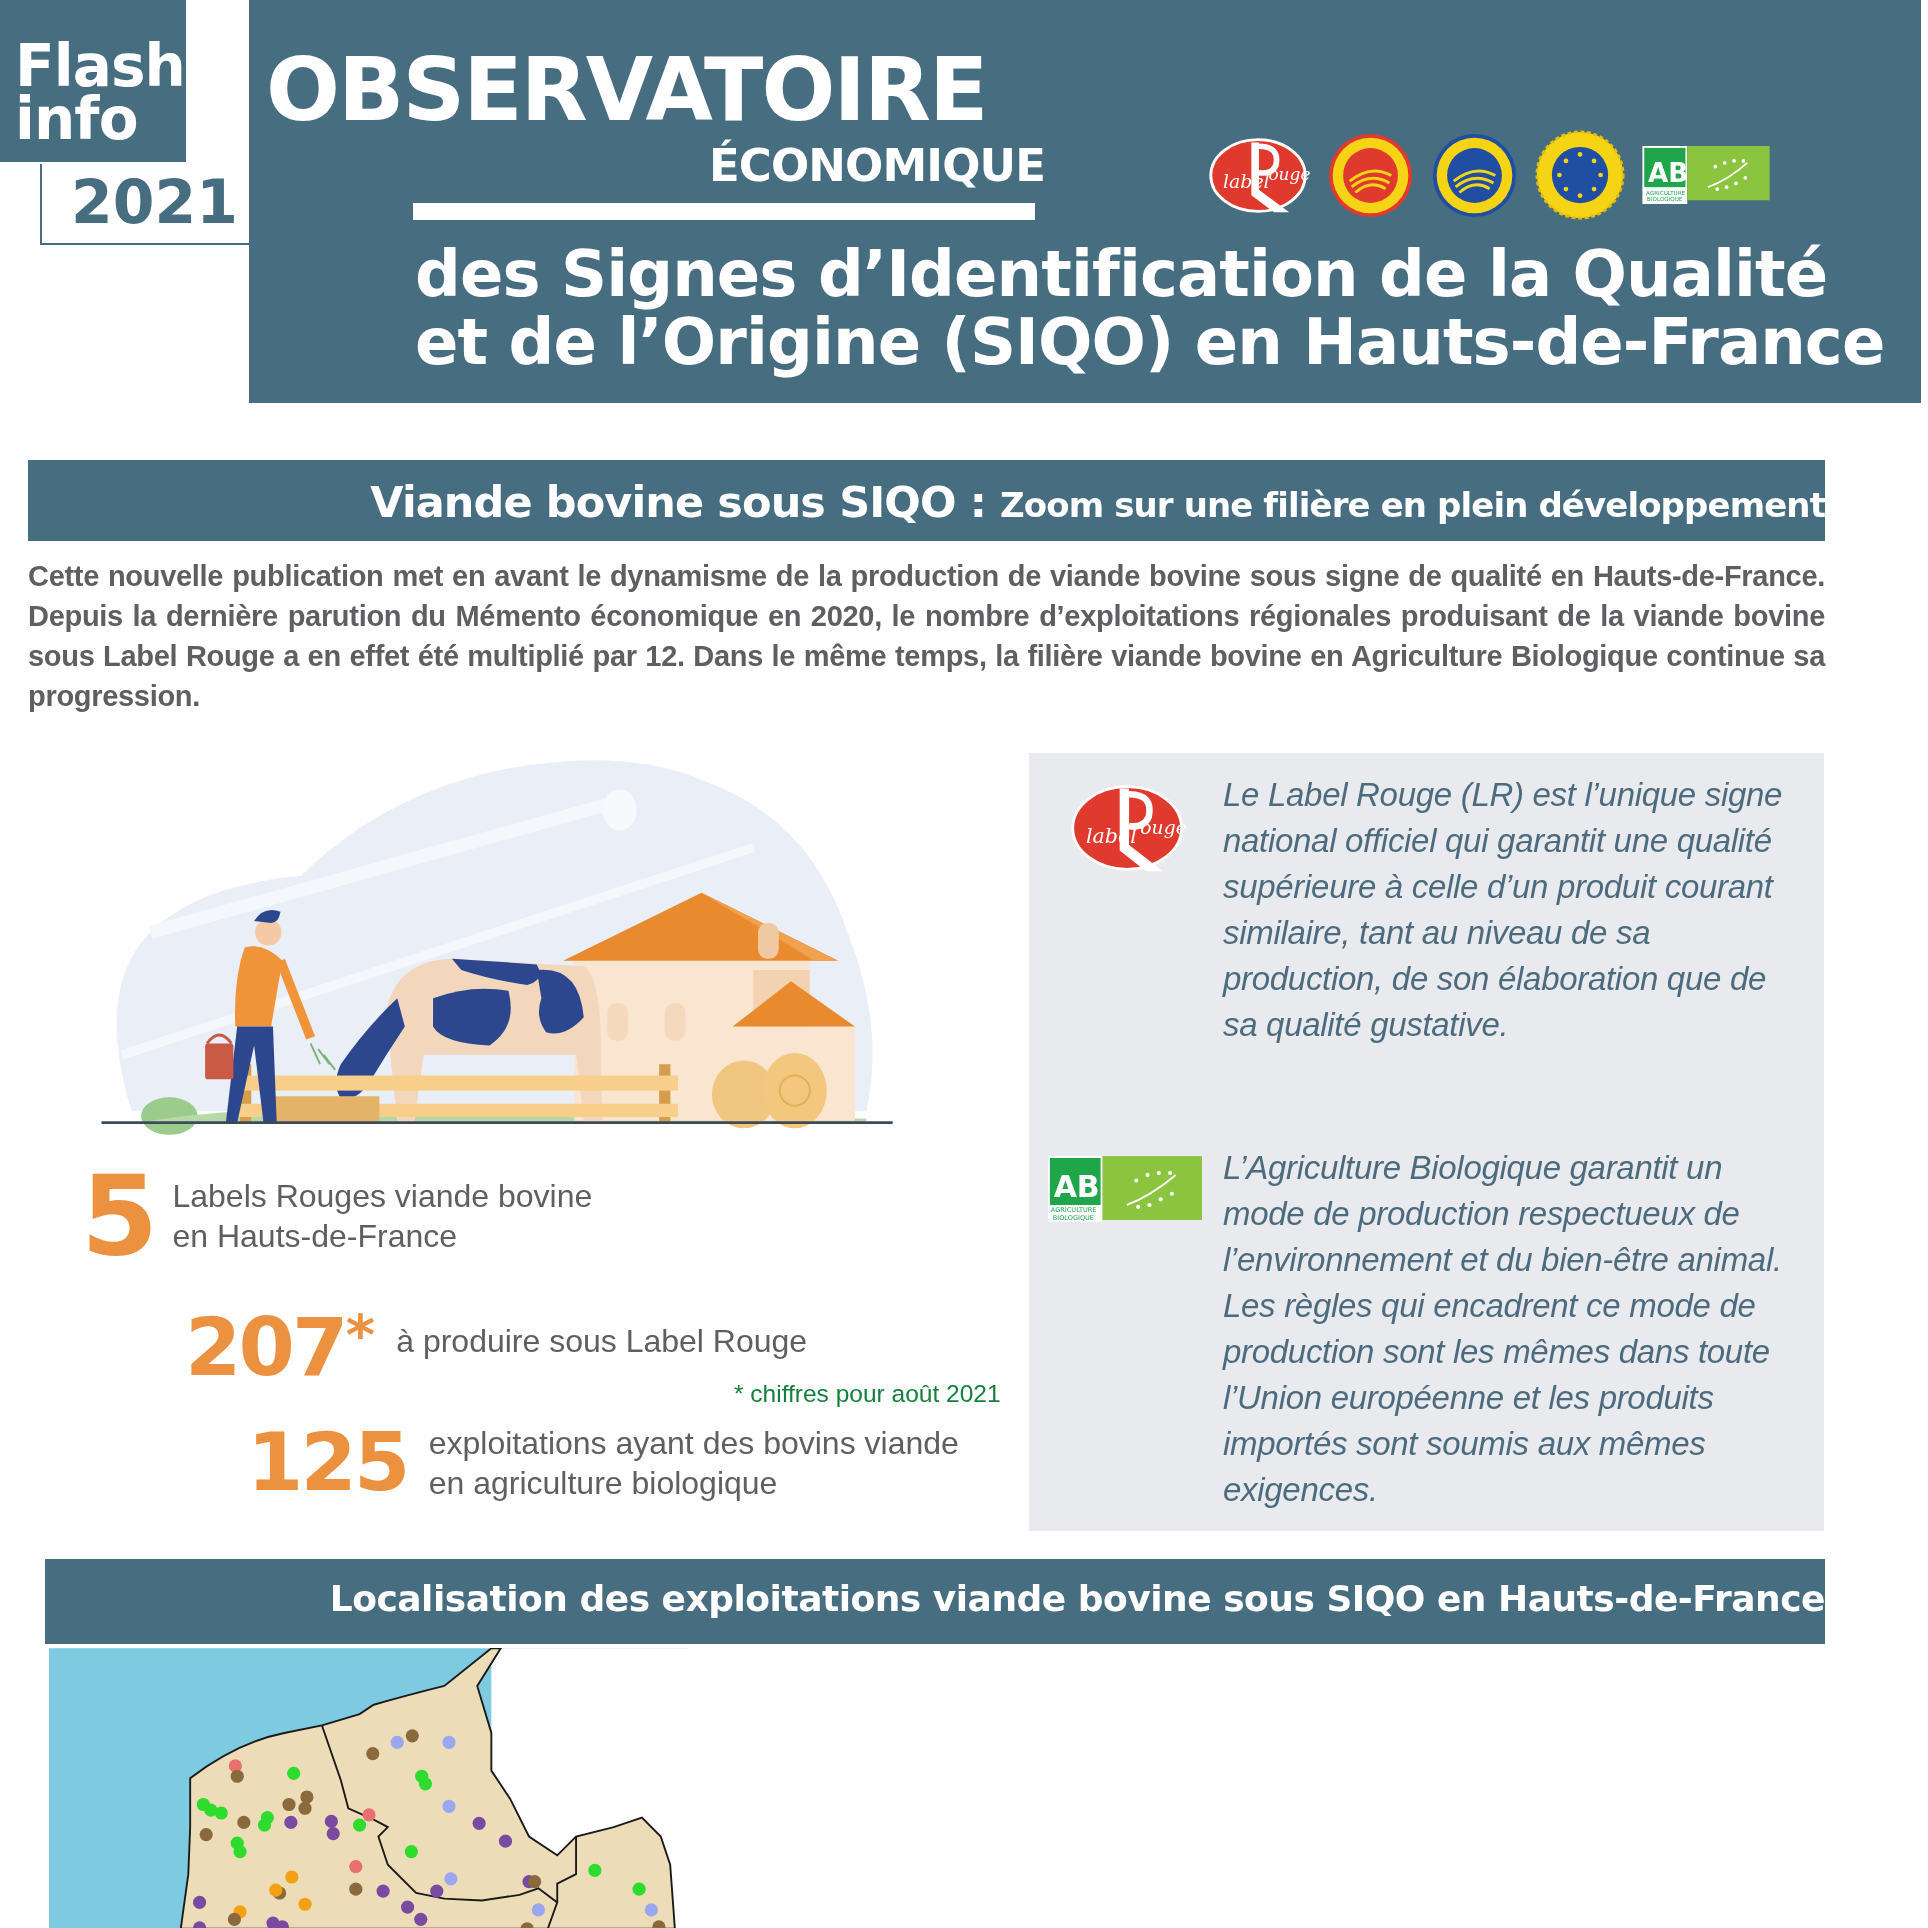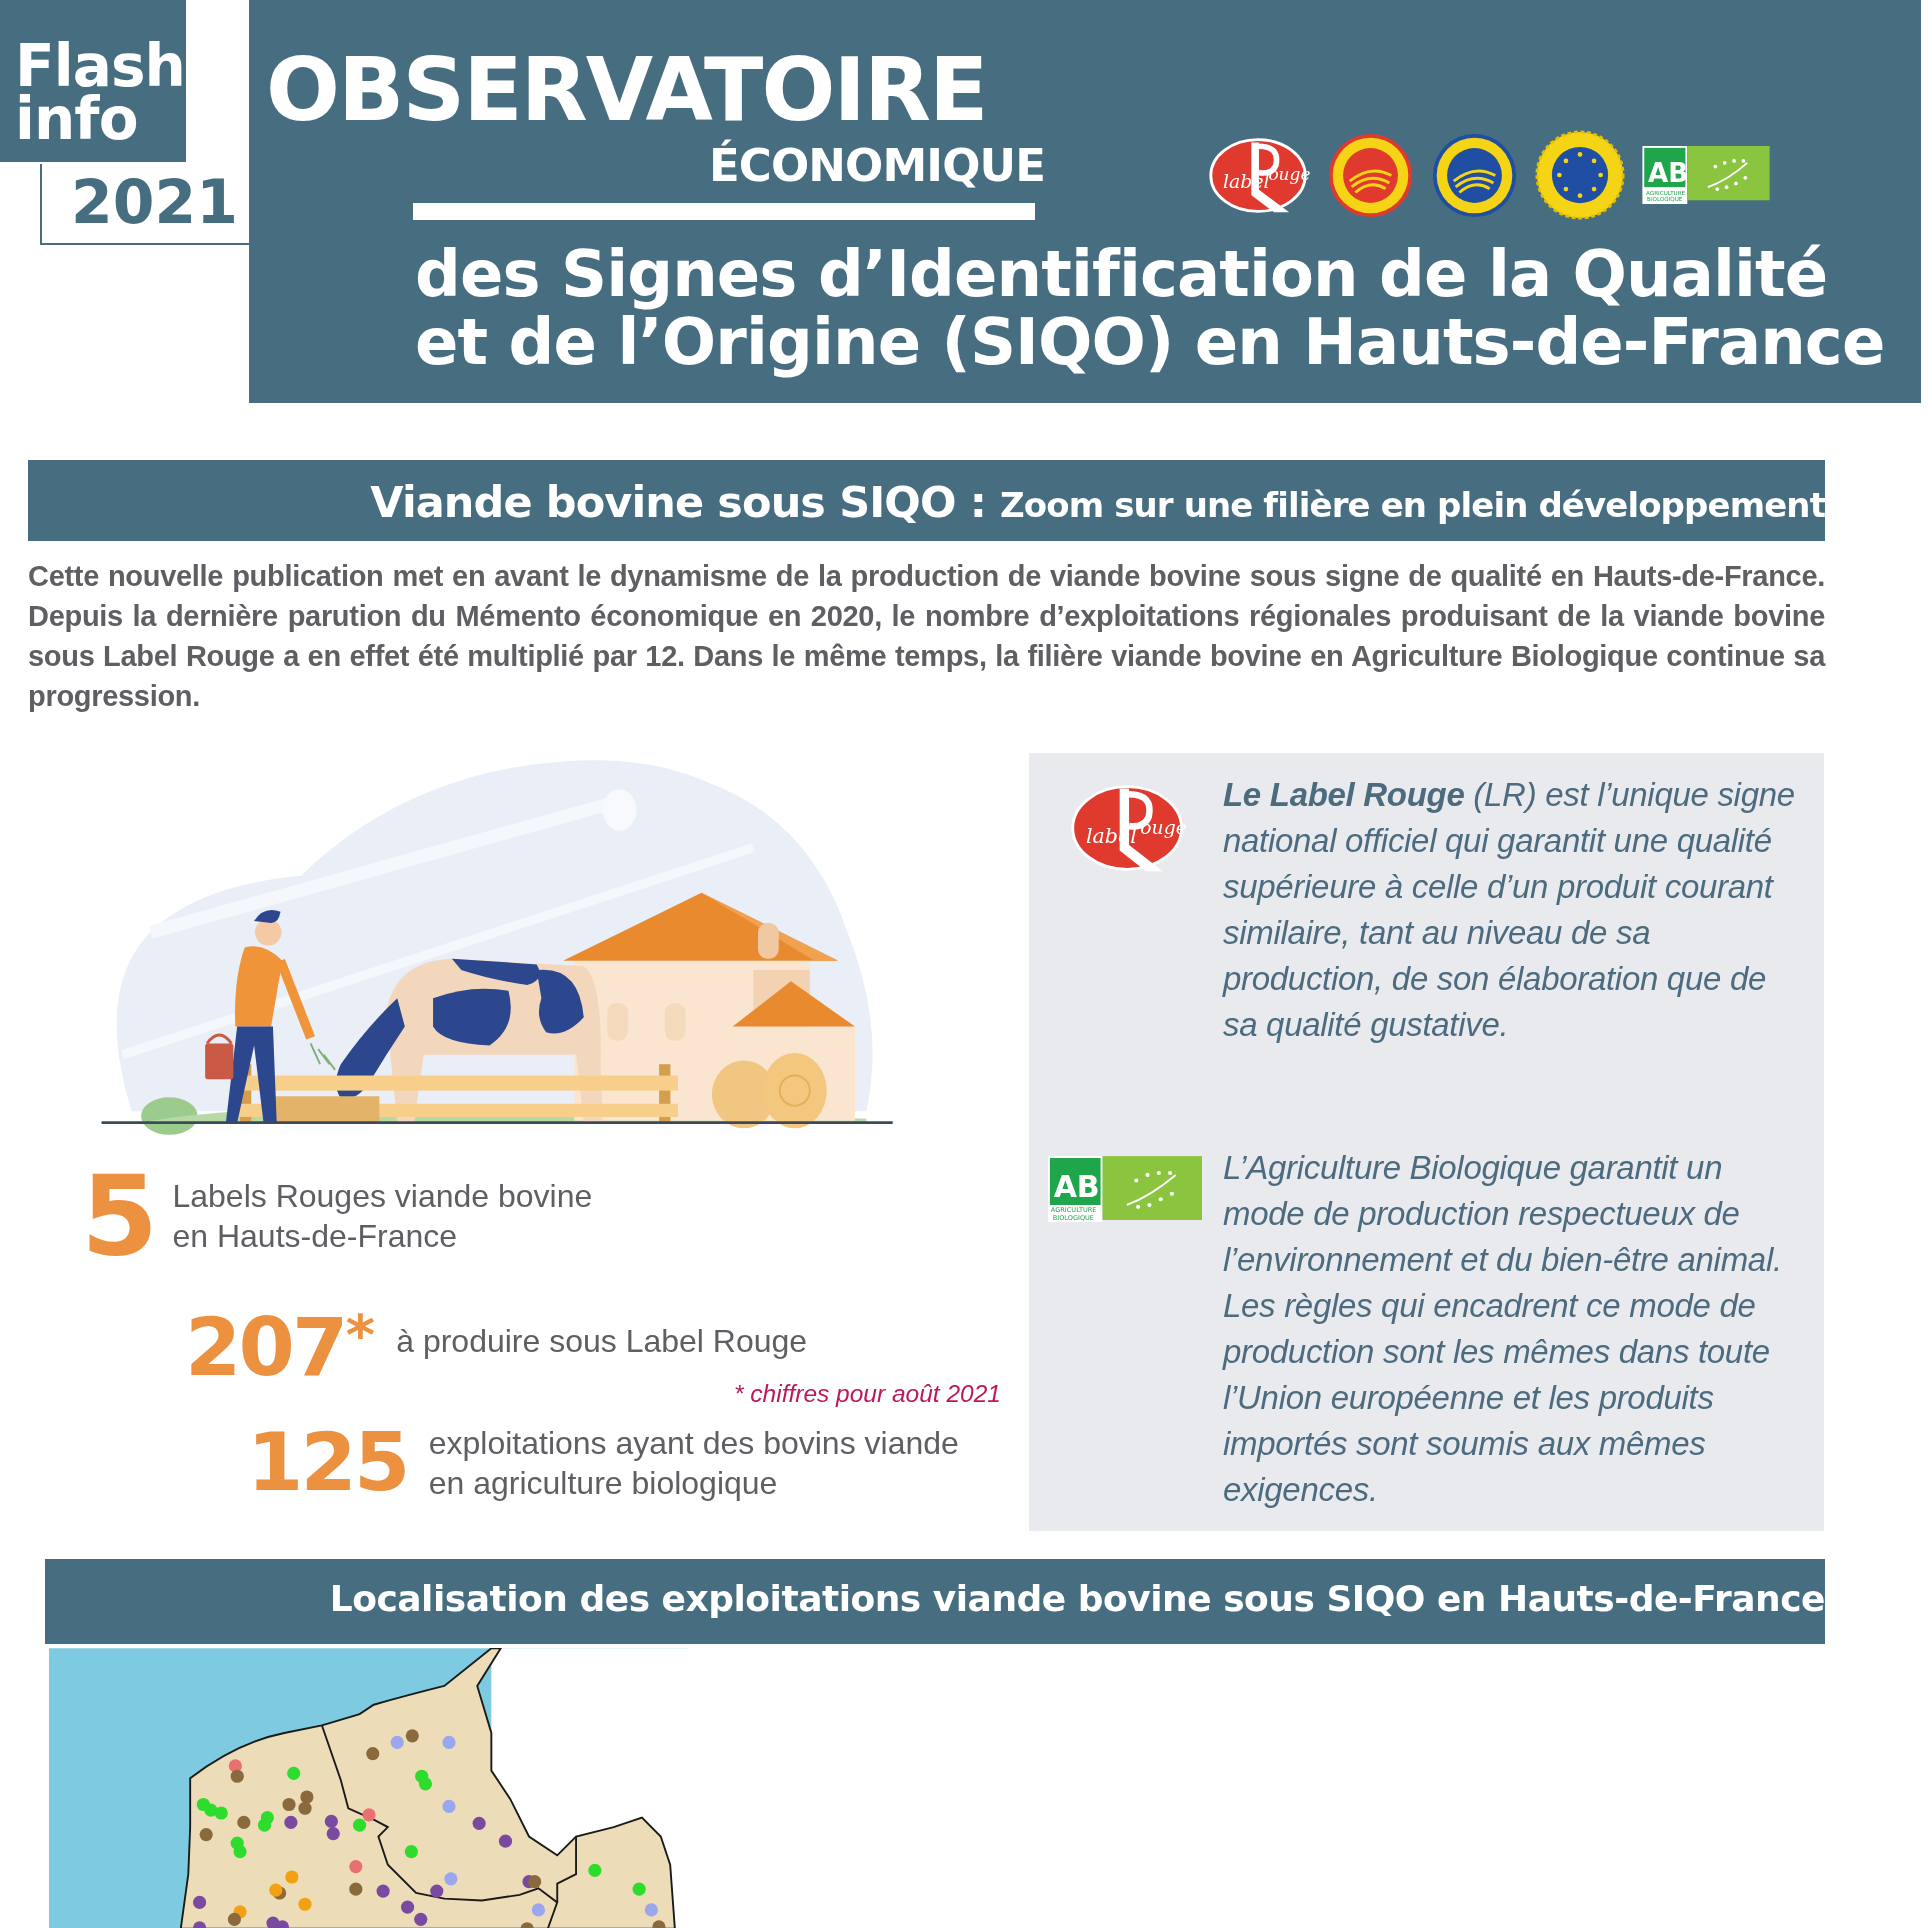--- a/index.html
+++ b/index.html
@@ -89,31 +89,31 @@
       font-size: 32px; line-height: 40px;
     }
     .stat-1 { left: 81px; top: 1164px; }
     .stat-1 .num { font-size: 111px; line-height: 104px; margin-right: 17px; }
     .stat-2 { left: 185px; top: 1292px; }
     .stat-2 .num { font-size: 81px; line-height: 85px; margin-right: 24px; }
     .stat-2 .num sup { font-size: 56px; vertical-align: 21px; }
     .stat-3 { left: 247px; top: 1420px; }
     .stat-3 .num { font-size: 81px; line-height: 85px; margin-right: 21px; }
     .footnote {
-      position: absolute; left: 734px; top: 1380px; color: #be185d;
-      font-family: "Liberation Sans", sans-serif; font-style: italic; font-size: 24.5px;
+      position: absolute; left: 734px; top: 1380px; color: #15803d;
+      font-family: "Liberation Sans", sans-serif; font-size: 24.5px;
     }
 
     
     .info-box { position: absolute; left: 1029px; top: 753px; width: 795px; height: 778px; background: var(--box-gray); }
     .info-text {
       position: absolute; color: var(--italic-blue); font-family: "Liberation Sans", sans-serif;
       font-style: italic; font-size: 33px; line-height: 46px; letter-spacing: -0.3px;
     }
-    .info-text b { font-weight: bold; }
+    .info-text b { font-weight: normal; }
     .info-lr { left: 194px; top: 19px; width: 584px; }
     .info-ab { left: 194px; top: 392px; width: 584px; }
     .info-logo { position: absolute; }
 
     
     .map { position: absolute; left: 49px; top: 1648px; width: 640px; height: 281px; overflow: hidden; }
   </style>
 </head>
 <body>
 

